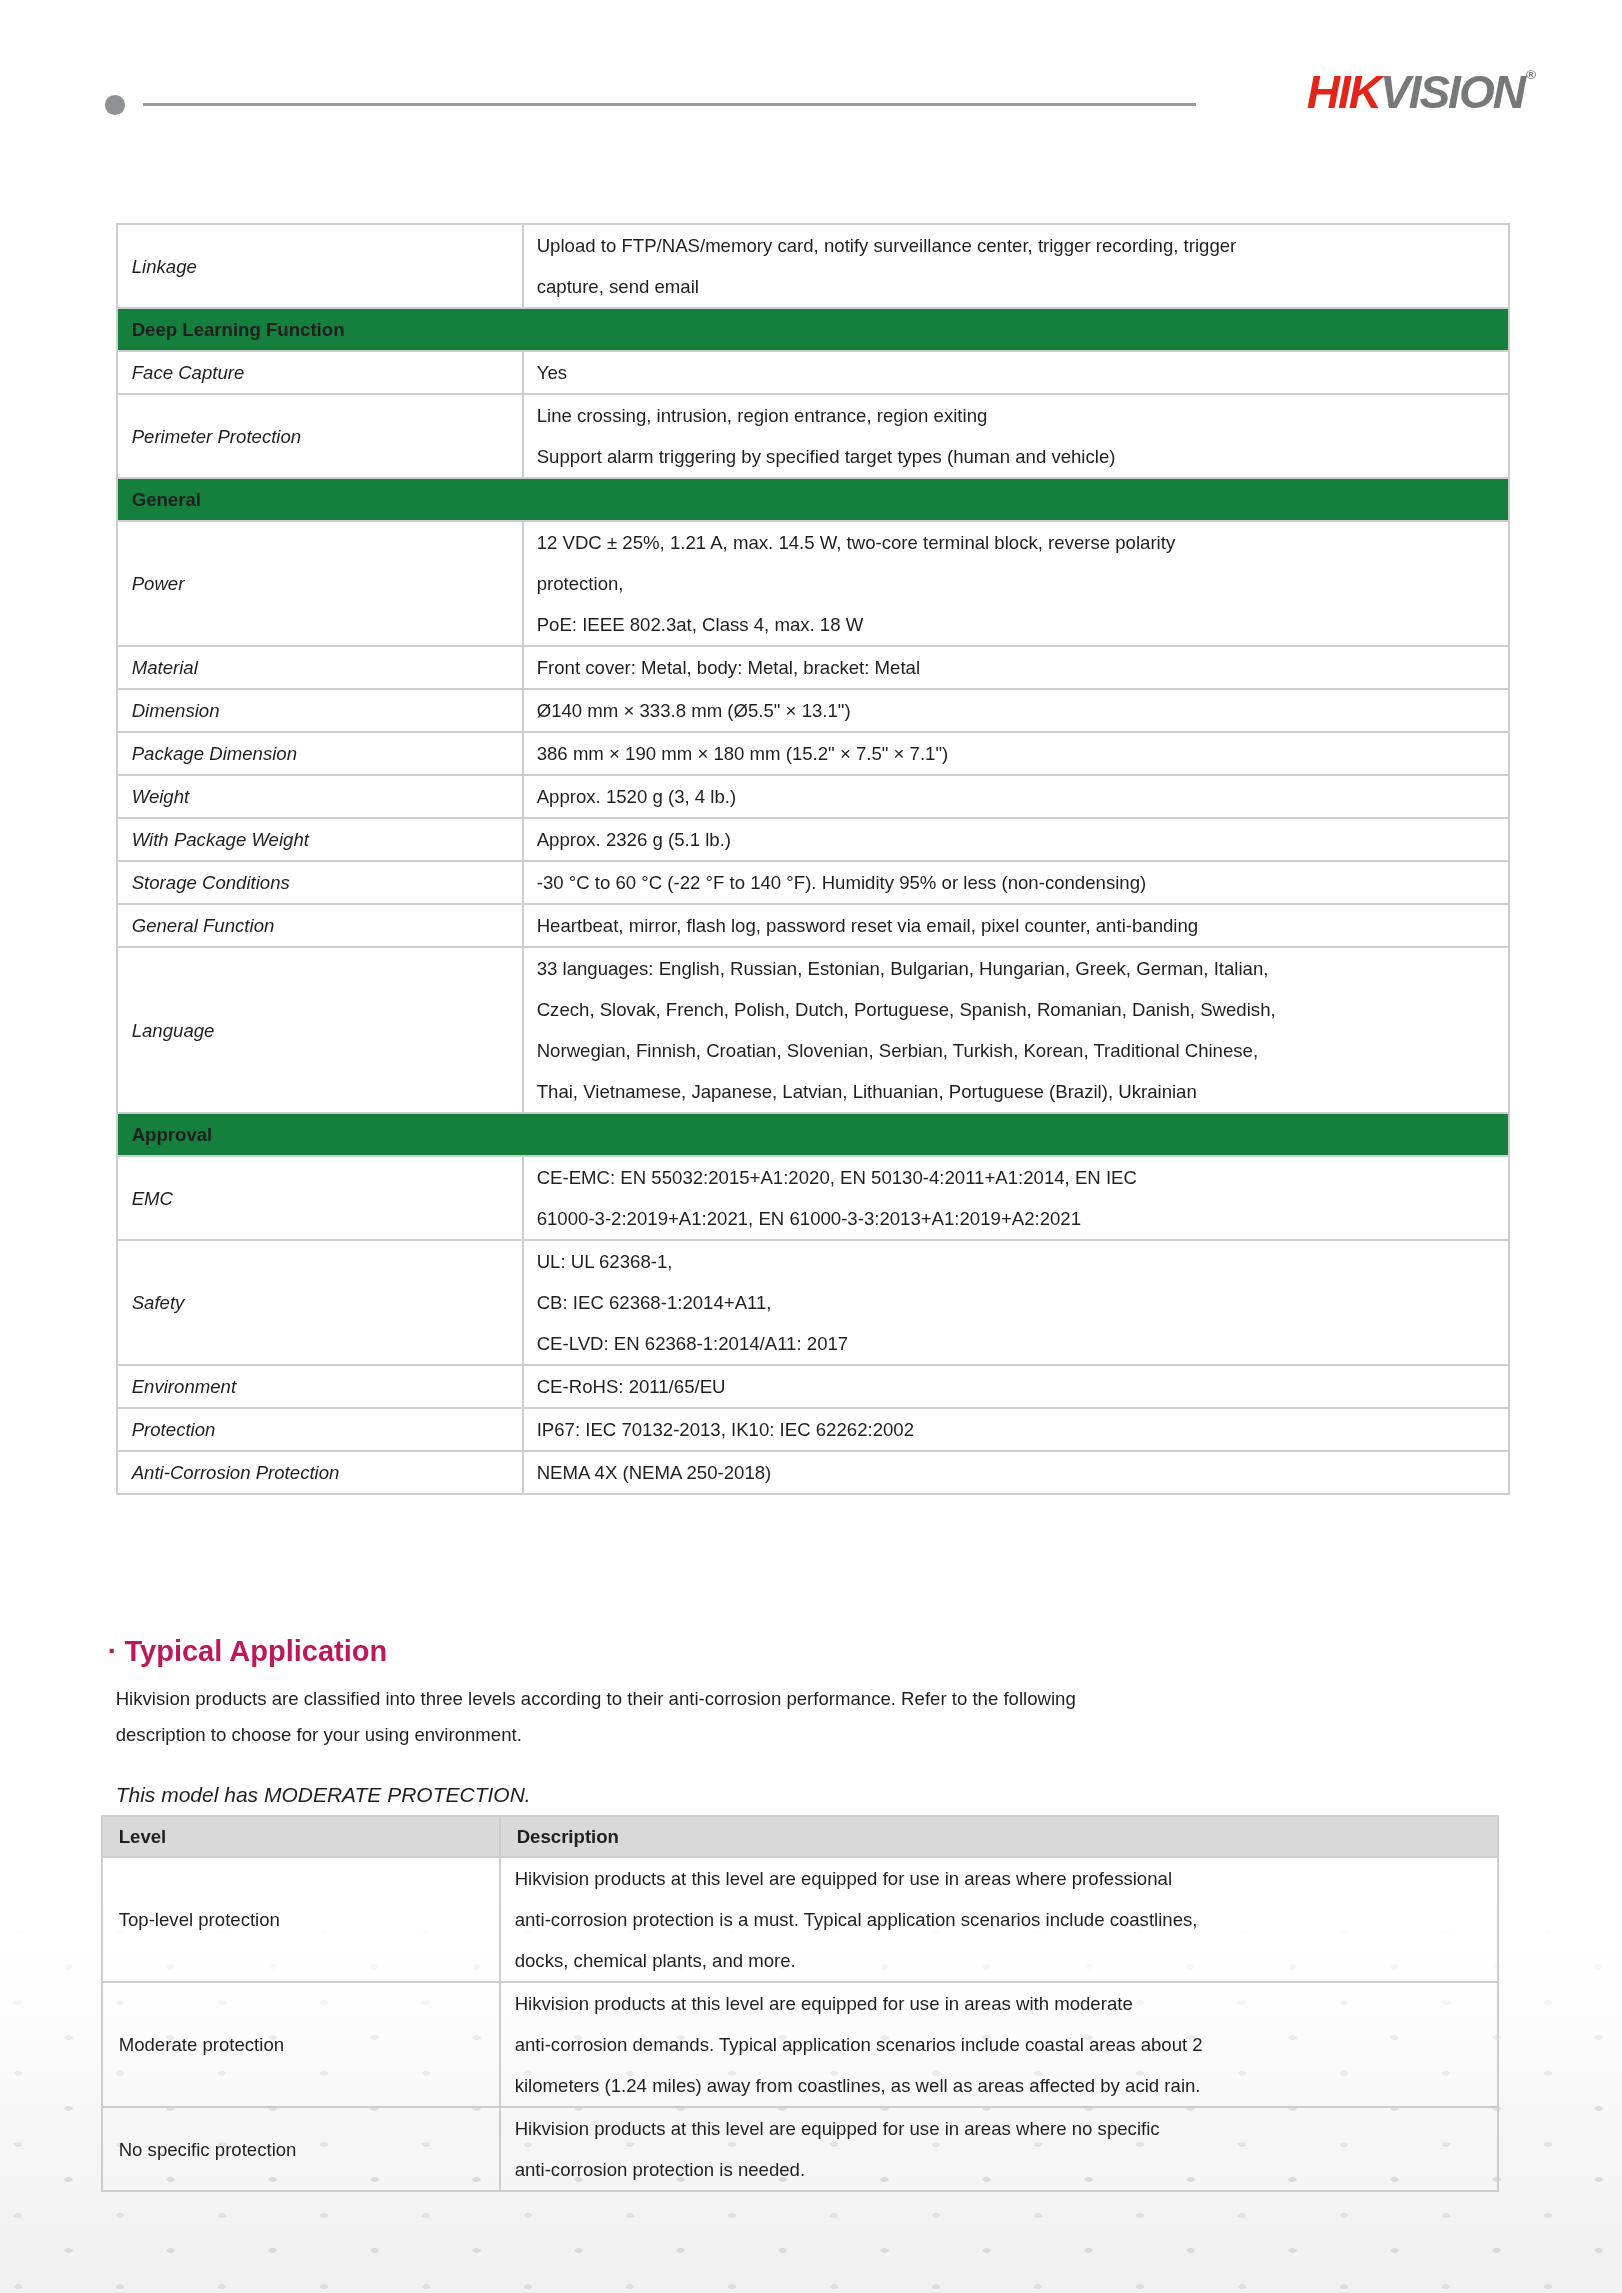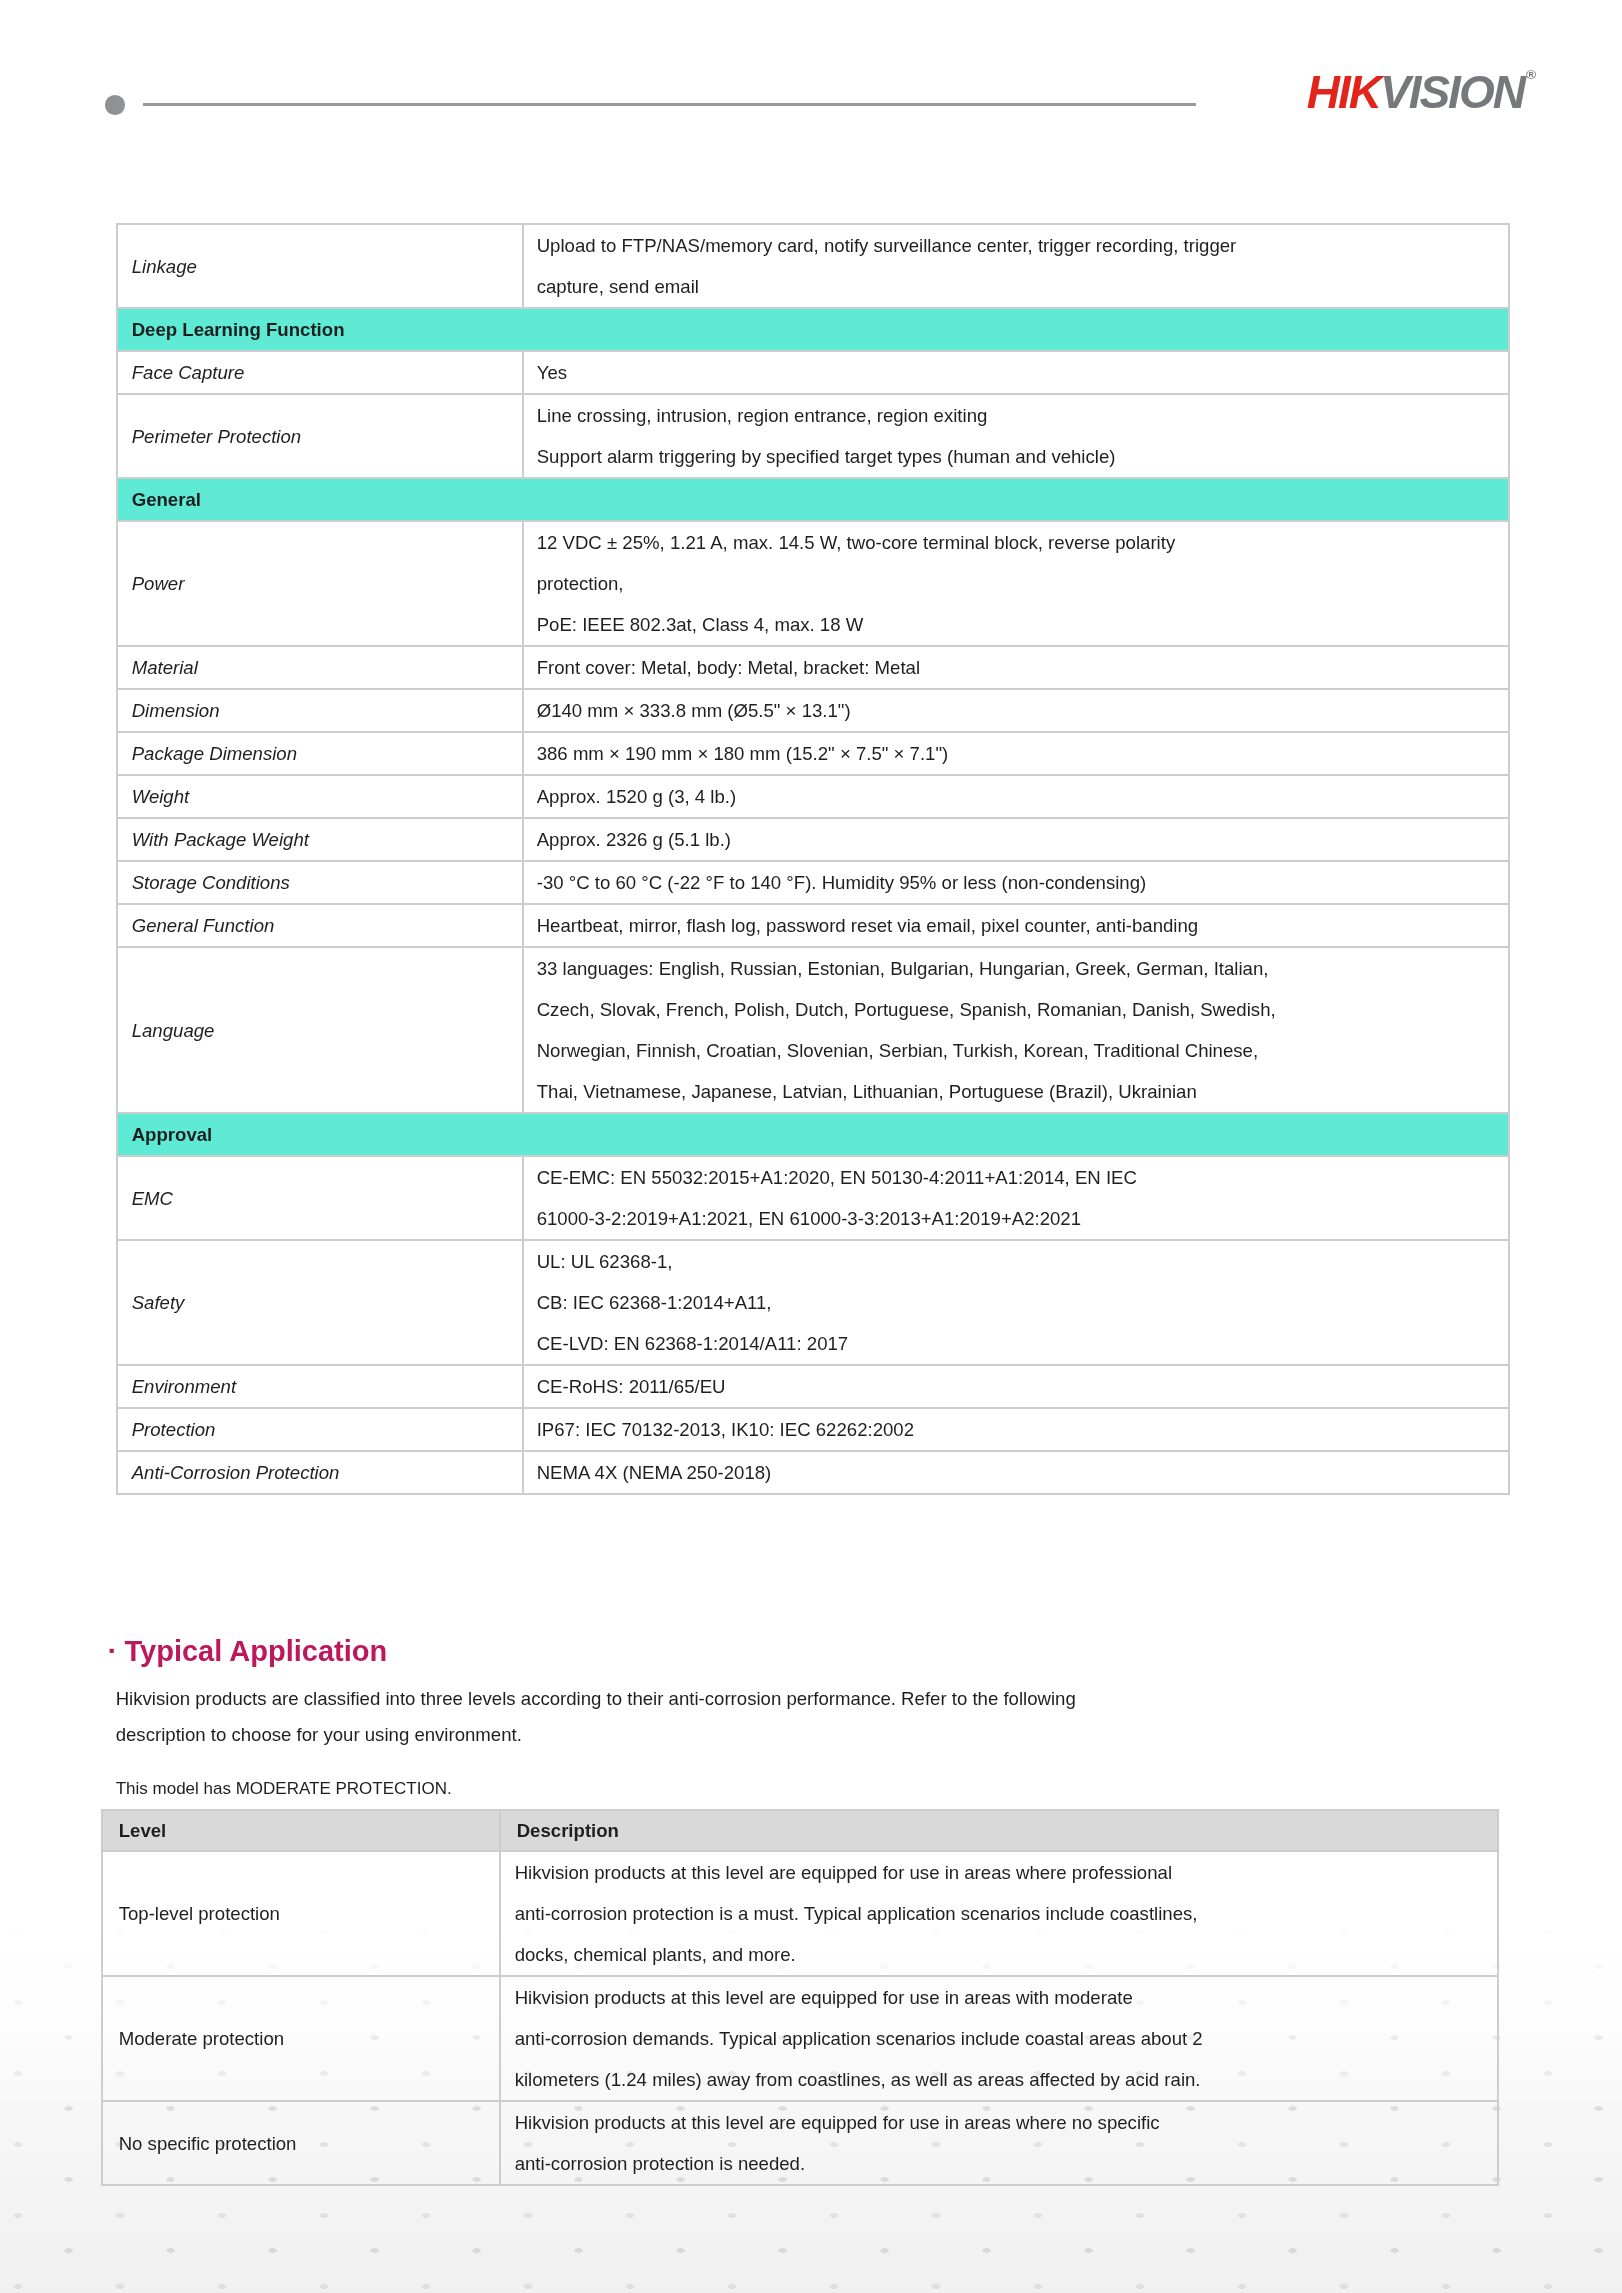--- a/index.html
+++ b/index.html
@@ -70,21 +70,21 @@
   .spec-table td {
     border: 2px solid #cbcdce;
     font-size: 18.6px;
     line-height: 41px;
     vertical-align: middle;
     white-space: pre-line;
   }
   .spec-table td.label { padding: 0 13.7px; font-style: italic; }
   .spec-table td.value { padding: 0 12.7px; }
   .spec-table tr.section td {
-    background: #5eead4;
+    background: #15803d;
     font-weight: bold;
     height: 43px;
     line-height: 23.5px;
     padding: 0 13.7px;
   }
 
   
   .app-section {
     position: absolute; left: 101px; top: 1629px;
     width: 1398px; z-index: 1;
@@ -96,24 +96,25 @@
   }
   .app-title .bullet { font-size: 16.7px; vertical-align: 4.9px; margin-right: 9.8px; }
   .app-intro {
     margin-top: 7.8px;
     padding-left: 14.7px;
     font-size: 18.6px;
     line-height: 36px;
     white-space: pre-line;
   }
   .app-note {
-    margin-top: 23px;
+    margin-top: 29px;
     padding-left: 14.7px;
-    font-size: 17px;
+    font-size: 21px;
     line-height: 25.5px;
+    font-style: italic;
   }
   .app-table {
     margin-top: 7.8px;
     width: 1398px;
     border-collapse: collapse;
     table-layout: fixed;
   }
   .app-table col.c1 { width: 398px; }
   .app-table th {
     background: #d9d9d9;

